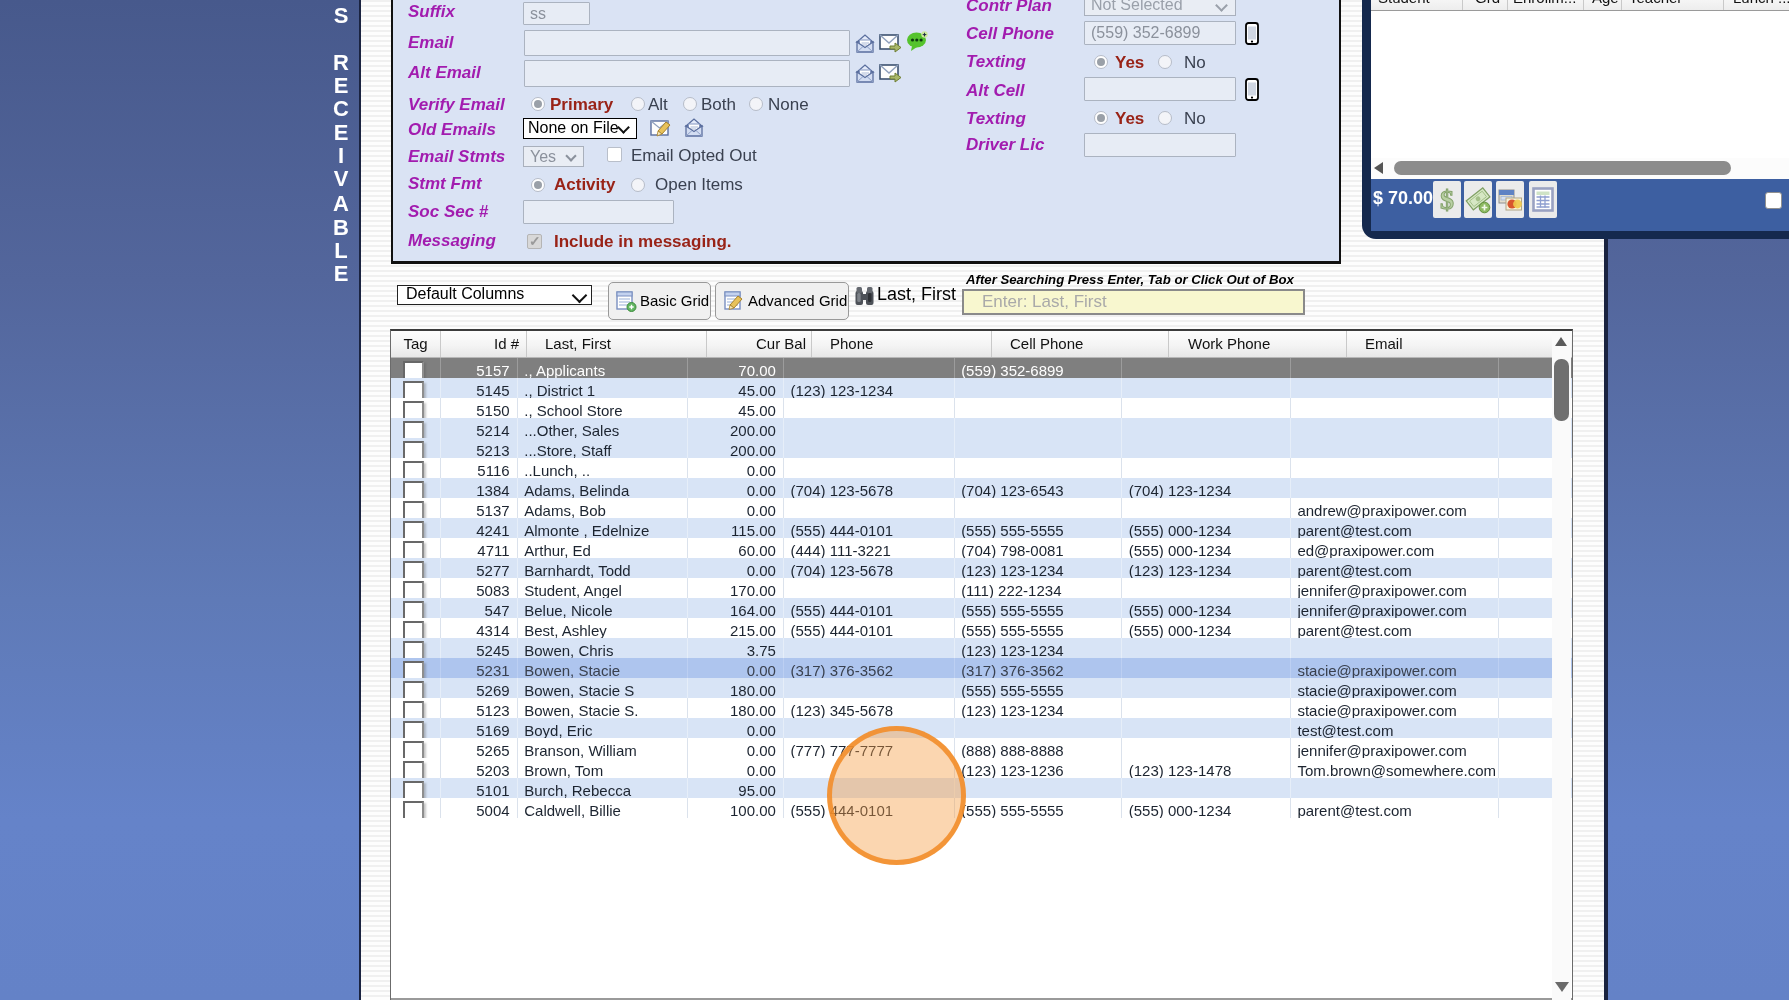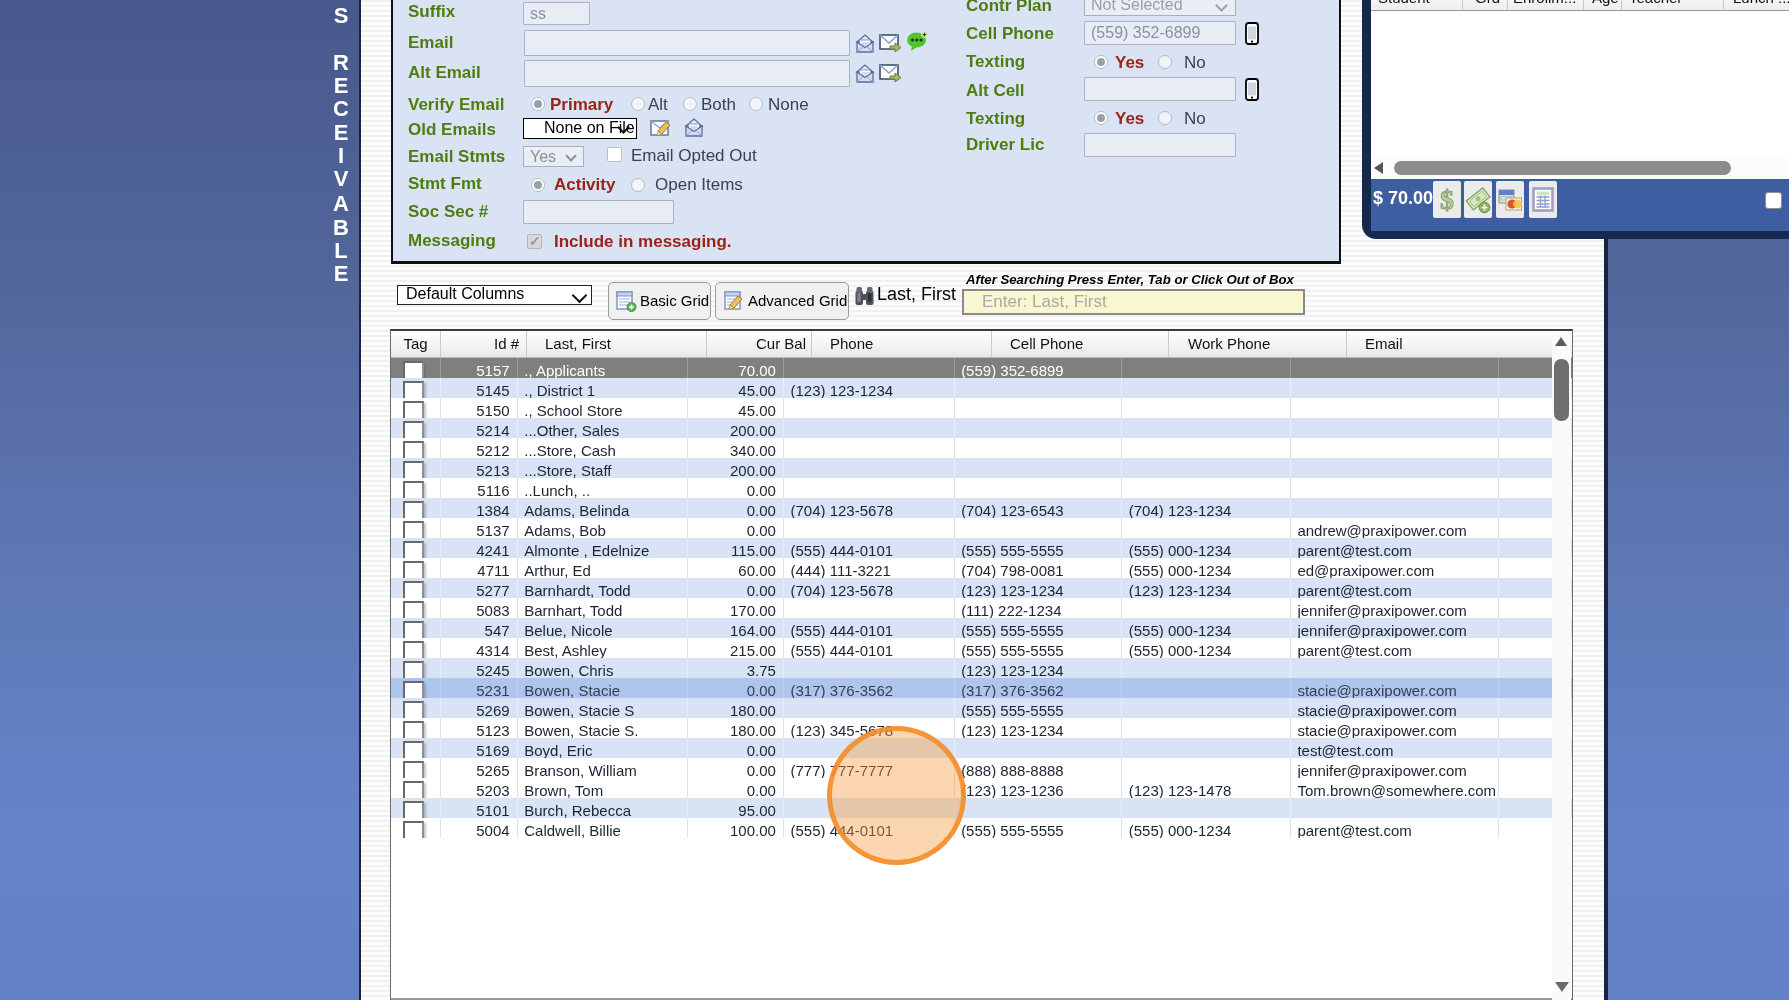--- a/index.html
+++ b/index.html
@@ -6,21 +6,21 @@
  font-family:"Liberation Sans",sans-serif;
  background:linear-gradient(180deg,#47598c 0%,#53669c 28%,#5f7ab7 60%,#6583c9 82%,#6482c7 100%);}
 .vl{position:absolute;left:331px;width:20px;text-align:center;color:#fff;font-weight:bold;font-size:22px;line-height:22px;}
 #content{position:absolute;left:361px;top:0;width:1243px;height:1000px;
  background:repeating-linear-gradient(180deg,#f0f0f0 0px,#f0f0f0 2px,#fdfdfd 2px,#fdfdfd 5px);}
 #dlineL{position:absolute;left:359px;top:0;width:2px;height:1000px;background:#1a2340;}
 #dlineR{position:absolute;left:1604px;top:0;width:4px;height:1000px;background:#1a2340;}
 
 #form{position:absolute;left:391px;top:-20px;width:946px;height:281px;background:#dae3f4;
  border:2px solid #111;border-top:none;border-bottom-width:3px;}
-.lbl{position:absolute;font-weight:bold;font-size:17px;color:#4d7c0f;white-space:nowrap;}
+.lbl{position:absolute;font-weight:bold;font-size:17px;color:#a21caf;white-space:nowrap;font-style:italic;}
 .inp{position:absolute;background:#e7ecf5;border:1px solid #abb3c0;border-radius:1px;
  font-size:16px;color:#8b919c;padding-left:6px;box-sizing:border-box;line-height:22px;}
 .sel2{position:absolute;box-sizing:border-box;font-size:16px;white-space:nowrap;}
 .radio{position:absolute;width:14px;height:14px;border-radius:50%;background:#f3f4f8;border:1.5px solid #b6bcc8;box-sizing:border-box;}
 .radio.on{background:#fff;}
 .radio.on::after{content:"";position:absolute;left:2px;top:2px;width:8px;height:8px;border-radius:50%;background:#9aa0a8;}
 .rlbl{position:absolute;font-size:17px;color:#3a4150;white-space:nowrap;}
 .red{color:#992317;font-weight:bold;}
 .ckb{position:absolute;width:15px;height:15px;background:#fff;border:1px solid #b9bfca;box-sizing:border-box;border-radius:2px;}
 .ckb.on{background:#d8d8d8;border-color:#b5b5b5;}
@@ -116,21 +116,21 @@
 <div class="lbl" style="left:408px;top:95px">Verify Email</div>
 <div class="radio on" style="left:531px;top:97px"></div>
 <div class="rlbl red" style="left:550px;top:95px">Primary</div>
 <div class="radio" style="left:631px;top:97px"></div>
 <div class="rlbl" style="left:648px;top:95px">Alt</div>
 <div class="radio" style="left:683px;top:97px"></div>
 <div class="rlbl" style="left:701px;top:95px">Both</div>
 <div class="radio" style="left:749px;top:97px"></div>
 <div class="rlbl" style="left:768px;top:95px">None</div>
 <div class="lbl" style="left:408px;top:120px">Old Emails</div>
-<div class="sel2" style="left:523px;top:118px;width:114px;height:21px;background:#fff;border:1.5px solid #000;line-height:18px;padding-left:20px;">None on File<span style="position:absolute;right:8px;top:4px;width:7px;height:7px;border-right:2.2px solid #111;border-bottom:2.2px solid #111;transform:rotate(45deg);"></span></div>
+<div class="sel2" style="left:523px;top:118px;width:114px;height:21px;background:#fff;border:1.5px solid #000;line-height:18px;padding-left:4px;">None on File<span style="position:absolute;right:8px;top:4px;width:7px;height:7px;border-right:2.2px solid #111;border-bottom:2.2px solid #111;transform:rotate(45deg);"></span></div>
 <div class="lbl" style="left:408px;top:147px">Email Stmts</div>
 <div class="sel2" style="left:523px;top:146px;width:61px;height:21px;background:#e9edf4;border:1px solid #a9b0bc;line-height:19px;padding-left:6px;color:#8b919c;">Yes<span style="position:absolute;right:8px;top:5px;width:6px;height:6px;border-right:2px solid #8b919c;border-bottom:2px solid #8b919c;transform:rotate(45deg);"></span></div>
 <div class="ckb" style="left:607px;top:147px"></div>
 <div class="rlbl" style="left:631px;top:146px">Email Opted Out</div>
 <div class="lbl" style="left:408px;top:174px">Stmt Fmt</div>
 <div class="radio on" style="left:531px;top:178px"></div>
 <div class="rlbl red" style="left:554px;top:175px">Activity</div>
 <div class="radio" style="left:631px;top:178px"></div>
 <div class="rlbl" style="left:655px;top:175px">Open Items</div>
 <div class="lbl" style="left:408px;top:202px">Soc Sec #</div>
@@ -297,31 +297,20 @@
       <div class="c ctag"><span class="cb"></span></div>
       <div class="c cid">5214</div>
       <div class="c cname">...Other, Sales</div>
       <div class="c cbal">200.00</div>
       <div class="c cph"></div>
       <div class="c ccell"></div>
       <div class="c cwork"></div>
       <div class="c cemail"></div>
       <div class="c cfill"></div>
     </div>
-<div class="row">
-      <div class="c ctag"><span class="cb"></span></div>
-      <div class="c cid">5212</div>
-      <div class="c cname">...Store, Cash</div>
-      <div class="c cbal">340.00</div>
-      <div class="c cph"></div>
-      <div class="c ccell"></div>
-      <div class="c cwork"></div>
-      <div class="c cemail"></div>
-      <div class="c cfill"></div>
-    </div>
 <div class="row alt">
       <div class="c ctag"><span class="cb"></span></div>
       <div class="c cid">5213</div>
       <div class="c cname">...Store, Staff</div>
       <div class="c cbal">200.00</div>
       <div class="c cph"></div>
       <div class="c ccell"></div>
       <div class="c cwork"></div>
       <div class="c cemail"></div>
       <div class="c cfill"></div>
@@ -388,21 +377,21 @@
       <div class="c cbal">0.00</div>
       <div class="c cph">(704) 123-5678</div>
       <div class="c ccell">(123) 123-1234</div>
       <div class="c cwork">(123) 123-1234</div>
       <div class="c cemail">parent@test.com</div>
       <div class="c cfill"></div>
     </div>
 <div class="row">
       <div class="c ctag"><span class="cb"></span></div>
       <div class="c cid">5083</div>
-      <div class="c cname">Barnhart, Todd</div>
+      <div class="c cname">Student, Angel</div>
       <div class="c cbal">170.00</div>
       <div class="c cph"></div>
       <div class="c ccell">(111) 222-1234</div>
       <div class="c cwork"></div>
       <div class="c cemail">jennifer@praxipower.com</div>
       <div class="c cfill"></div>
     </div>
 <div class="row alt">
       <div class="c ctag"><span class="cb"></span></div>
       <div class="c cid">547</div>

